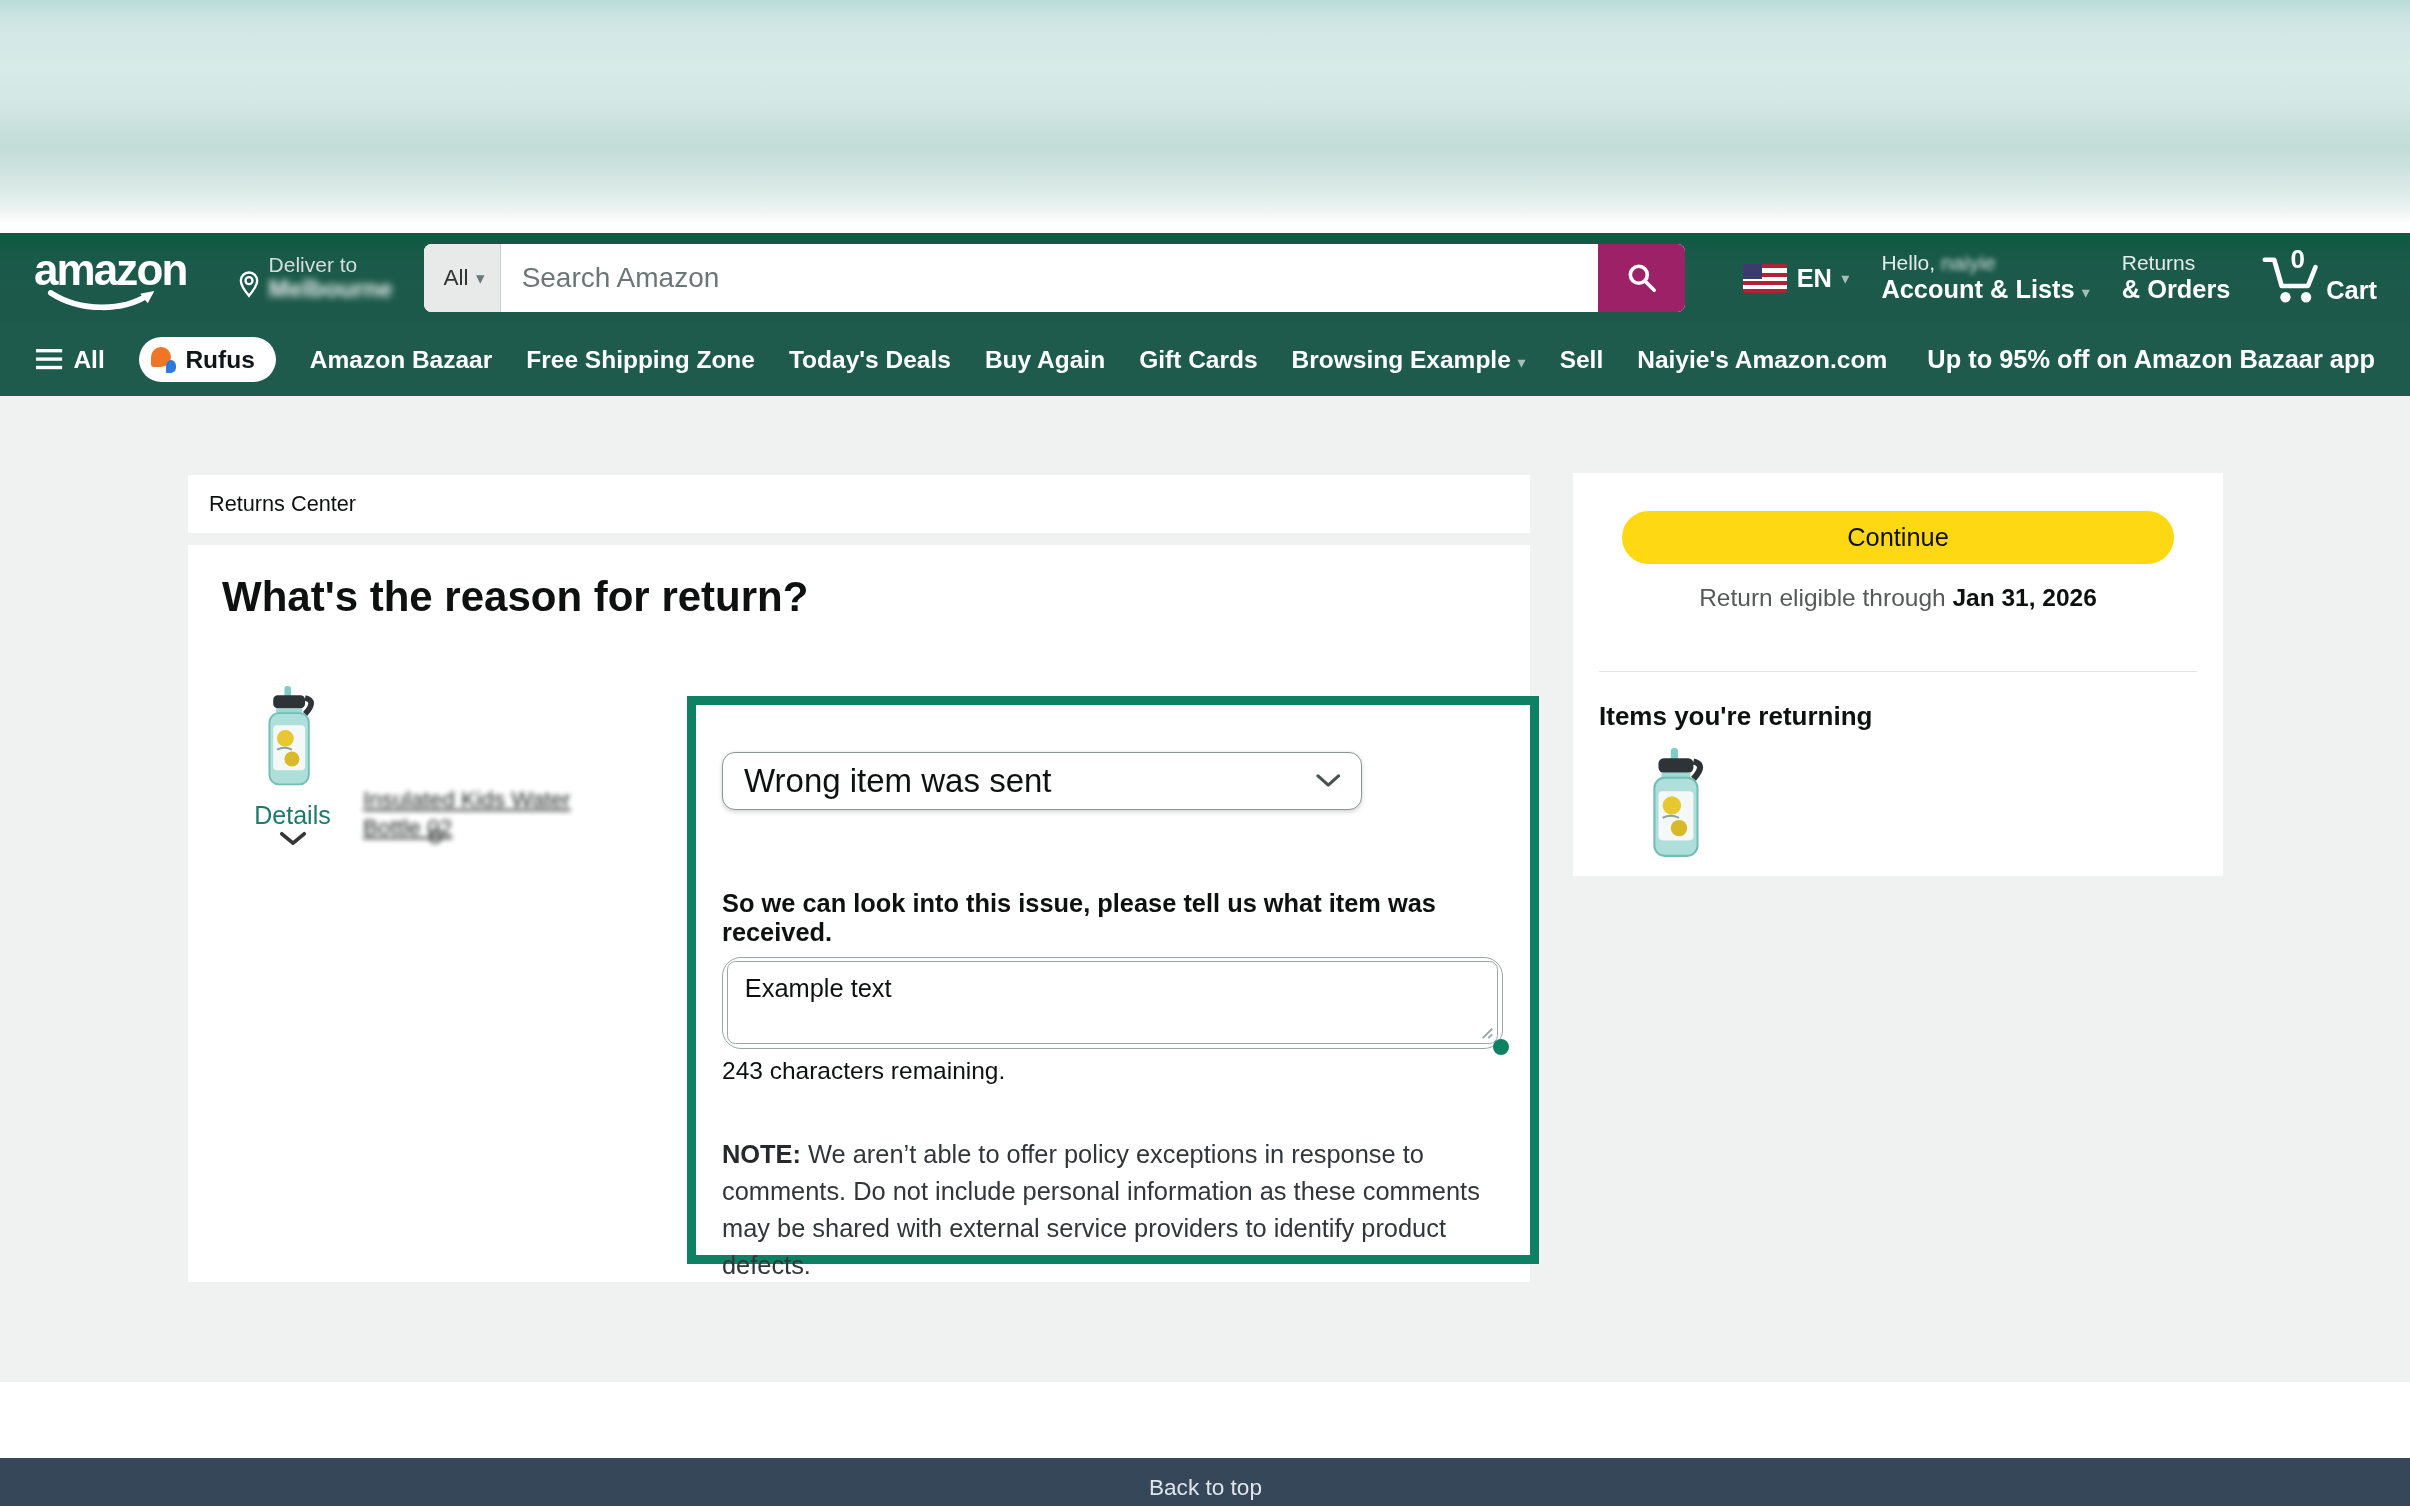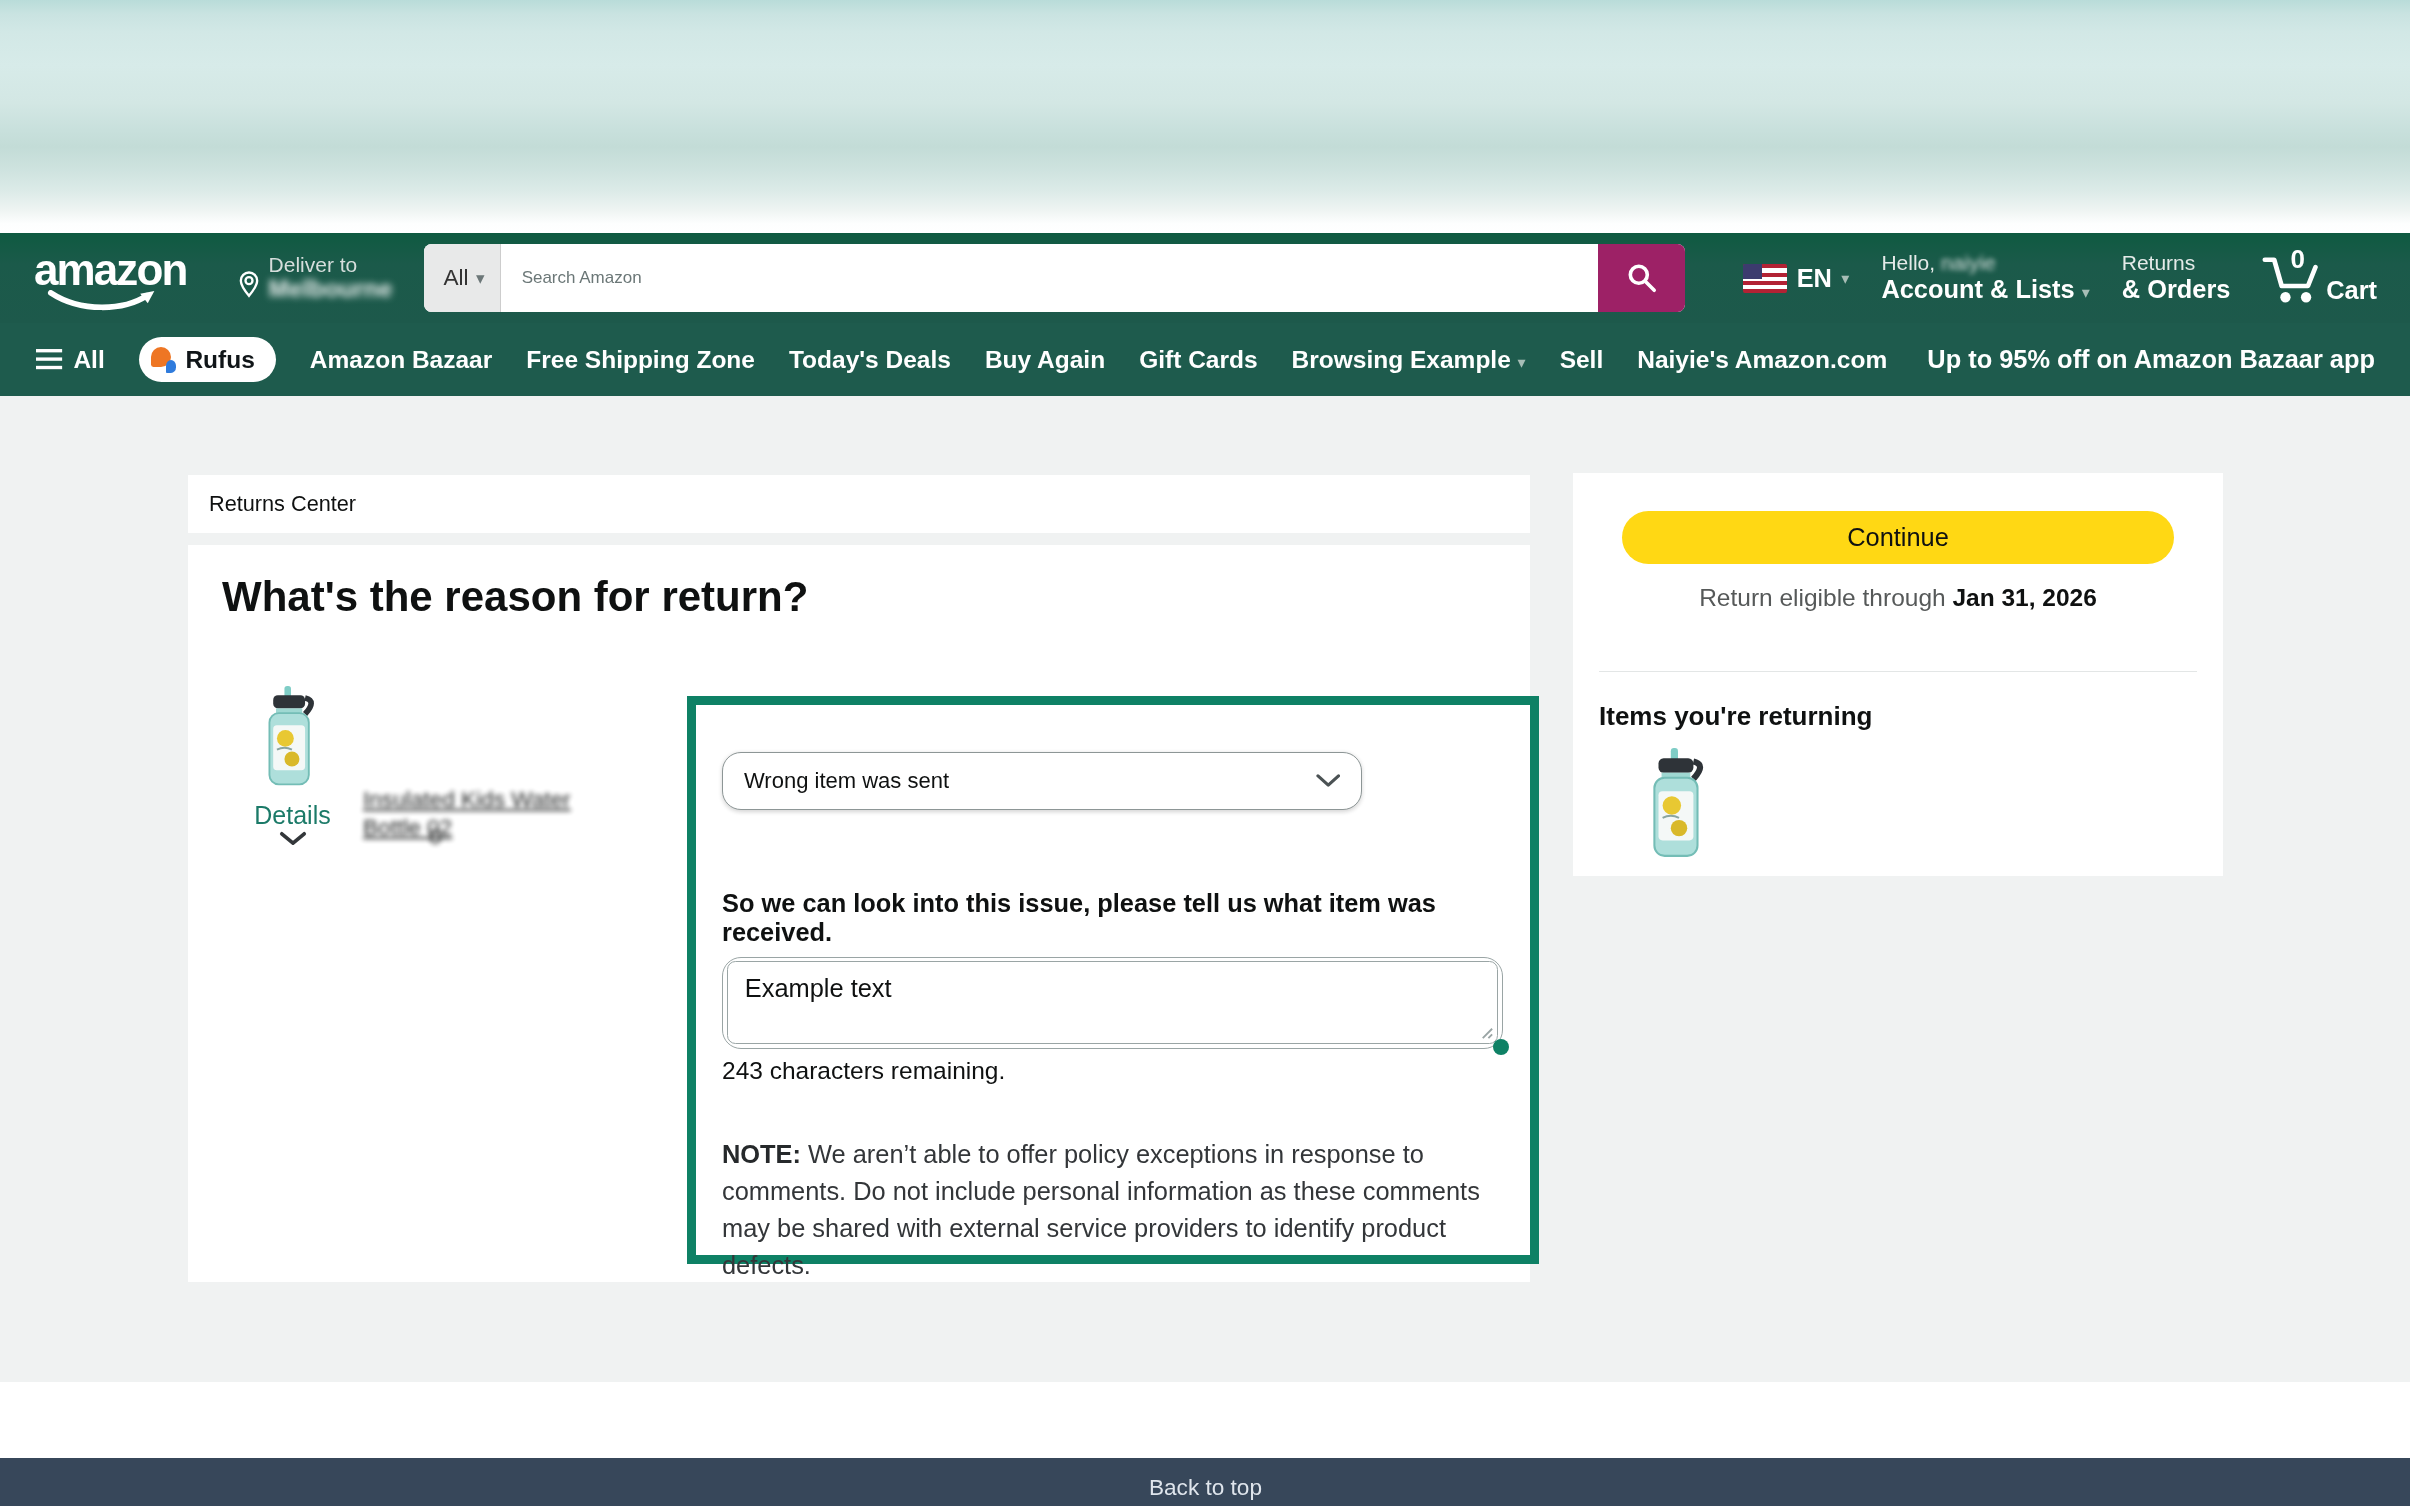--- a/index.html
+++ b/index.html
@@ -26,21 +26,21 @@
   .deliver .l2 { font-size:24.5px; font-weight:bold; line-height:26px; }
   .obscured { filter:blur(3.8px); opacity:.92; }
   .obscured-sm { filter:blur(2.8px); opacity:.92; }
 
   .searchbar { flex:1; display:flex; height:68px; margin:0 32px; border-radius:7.5px;
     background:#fff; overflow:visible; }
   .search-cat { display:flex; align-items:center; gap:7.5px; background:#e8e9e9;
     border-right:0.9px solid #cdcdcd; padding:0 15px 0 19px; border-radius:7.5px 0 0 7.5px;
     color:#333; font-size:22.6px; cursor:pointer; }
   .search-cat .caret { color:#6c7778; font-size:17px; }
-  .search-input { flex:1; border:none; outline:none; font-size:17px; padding:0 21px;
+  .search-input { flex:1; border:none; outline:none; font-size:28px; padding:0 21px;
     color:#0f1111; border-radius:0; font-family:inherit; }
   .search-input::placeholder { color:#6b7777; }
   .search-btn { width:87px; border:none; background:#9d2166; border-radius:0 7.5px 7.5px 0;
     display:flex; align-items:center; justify-content:center; cursor:pointer; }
 
   .hdr-item { display:flex; flex-direction:column; justify-content:center;
     margin-left:32px; cursor:pointer; line-height:1.15; }
   .hdr-item .small { font-size:21px; color:#e4eae8; }
   .hdr-item .big { font-size:25.4px; font-weight:bold; color:#fff; white-space:nowrap; }
   .caret { color:#a7bdb6; font-size:16px; }
@@ -82,22 +82,22 @@
   #details-link { position:absolute; left:34px; top:256px; width:141px; text-align:center;
     font-size:25px; color:#1b7a68; cursor:pointer; }
   #details-chevron { position:absolute; left:34px; top:286px; width:141px; text-align:center; cursor:pointer; }
   #prod-title { position:absolute; left:175px; top:241px; width:254px; font-size:22.6px;
     text-decoration:underline; line-height:28px; }
   #prod-qty { position:absolute; left:241px; top:279px; font-size:22.6px; }
 
   #reason-box { position:absolute; left:499px; top:151px; width:852px; height:568px;
     border:9.4px solid #0e8165; background:#fff; padding:36px 24.5px 0 26px; }
   #reason-select { width:640px; height:58px; margin-top:11.3px; border:0.9px solid #8d9696;
-    border-radius:19px; box-shadow:0 1.9px 4.7px rgba(15,17,17,.18); display:flex;
-    align-items:center; justify-content:space-between; padding:4px 21px; font-size:22px;
+    border-radius:13px; box-shadow:0 1.9px 4.7px rgba(15,17,17,.18); display:flex;
+    align-items:center; justify-content:space-between; padding:4px 21px; font-size:33px;
     cursor:pointer; background:#fff; }
   #reason-prompt { margin-top:79px; font-size:25.4px; font-weight:bold; }
   .ta-wrap { position:relative; margin-top:9.4px; width:781px; border:1.9px solid #9aa5a5;
     border-radius:19px; padding:3.8px; }
   .ta-wrap textarea { display:block; width:100%; height:83px; border:1.4px solid #9aa5a5;
     border-radius:8.5px; resize:none; outline:none; font-family:inherit; font-size:25.4px;
     padding:11.3px 17px; color:#0f1111; }
   .ta-dot { position:absolute; right:-6.6px; bottom:-6.6px; width:16px; height:16px;
     border-radius:50%; background:#0e8165; }
   .ta-grip { position:absolute; right:8.5px; bottom:8.5px; }

